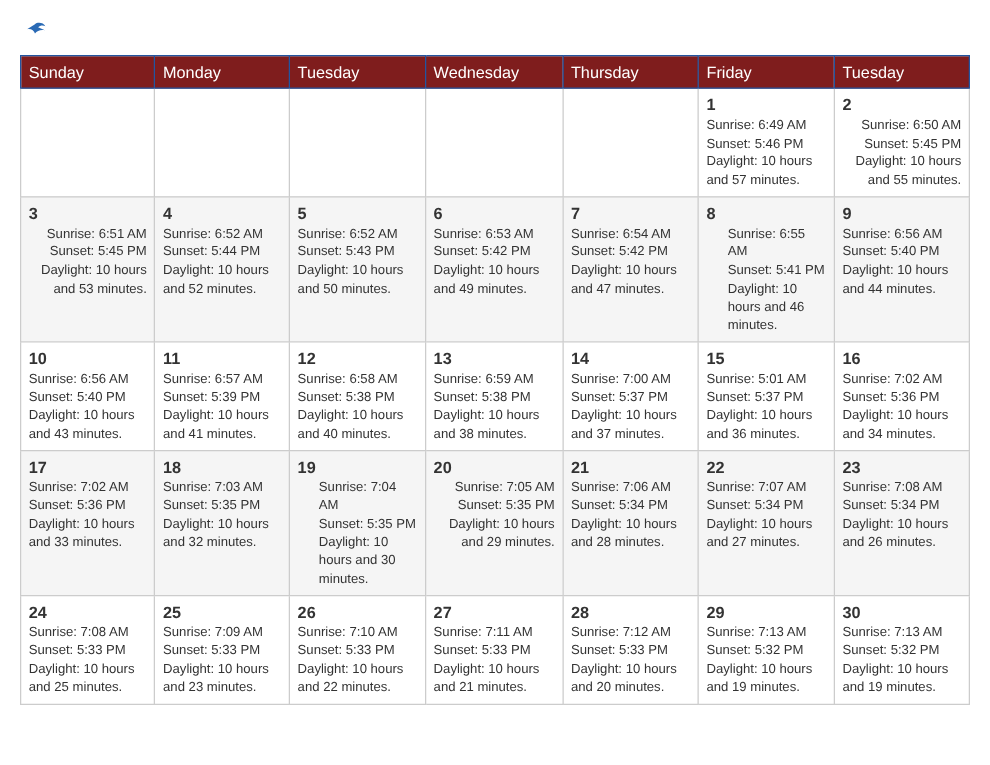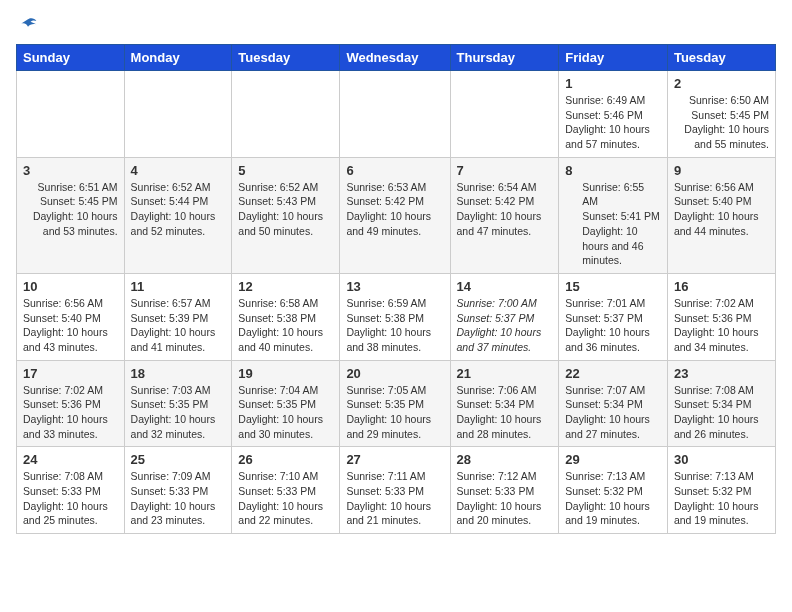--- a/index.html
+++ b/index.html
@@ -41,26 +41,26 @@
     .location {
       font-size: 14px;
       color: #555;
     }
     .calendar {
       width: 100%;
       border-collapse: collapse;
       border: 1px solid #ccc;
     }
     .calendar th {
-      background-color: #1d4ed8;
+      background-color: #7f1d1d;
       color: white;
       text-align: left;
       padding: 5px 6px;
       font-size: 13px;
-      font-weight: bold;
+      font-weight: normal;
       border: 1px solid #2255a0;
     }
     .calendar td {
       vertical-align: top;
       padding: 5px 6px;
       border: 1px solid #ccc;
       width: 113px;
       min-height: 80px;
       font-size: 11px;
       color: #333;
@@ -198,27 +198,27 @@
 Daylight: 10 hours and 40 minutes.</div>
         </td>
         <td>
           <div class="day-number">13</div>
           <div class="day-info" style="white-space: pre-line;">Sunrise: 6:59 AM
 Sunset: 5:38 PM
 Daylight: 10 hours and 38 minutes.</div>
         </td>
         <td>
           <div class="day-number">14</div>
-          <div class="day-info" style="white-space: pre-line; font-style: italic;">Sunrise: 7:00 AM
+          <div class="day-info" style="white-space: pre-line;">Sunrise: 7:00 AM
 Sunset: 5:37 PM
 Daylight: 10 hours and 37 minutes.</div>
         </td>
         <td>
           <div class="day-number">15</div>
-          <div class="day-info" style="white-space: pre-line;">Sunrise: 7:01 AM
+          <div class="day-info" style="white-space: pre-line;">Sunrise: 5:01 AM
 Sunset: 5:37 PM
 Daylight: 10 hours and 36 minutes.</div>
         </td>
         <td>
           <div class="day-number">16</div>
           <div class="day-info" style="white-space: pre-line;">Sunrise: 7:02 AM
 Sunset: 5:36 PM
 Daylight: 10 hours and 34 minutes.</div>
         </td>
       </tr>
@@ -230,27 +230,27 @@
 Daylight: 10 hours and 33 minutes.</div>
         </td>
         <td>
           <div class="day-number">18</div>
           <div class="day-info" style="white-space: pre-line;">Sunrise: 7:03 AM
 Sunset: 5:35 PM
 Daylight: 10 hours and 32 minutes.</div>
         </td>
         <td>
           <div class="day-number">19</div>
-          <div class="day-info" style="white-space: pre-line;">Sunrise: 7:04 AM
+          <div class="day-info" style="white-space: pre-line; margin-left: 17px;">Sunrise: 7:04 AM
 Sunset: 5:35 PM
 Daylight: 10 hours and 30 minutes.</div>
         </td>
         <td>
           <div class="day-number">20</div>
-          <div class="day-info" style="white-space: pre-line;">Sunrise: 7:05 AM
+          <div class="day-info" style="white-space: pre-line; text-align: right;">Sunrise: 7:05 AM
 Sunset: 5:35 PM
 Daylight: 10 hours and 29 minutes.</div>
         </td>
         <td>
           <div class="day-number">21</div>
           <div class="day-info" style="white-space: pre-line;">Sunrise: 7:06 AM
 Sunset: 5:34 PM
 Daylight: 10 hours and 28 minutes.</div>
         </td>
         <td>

